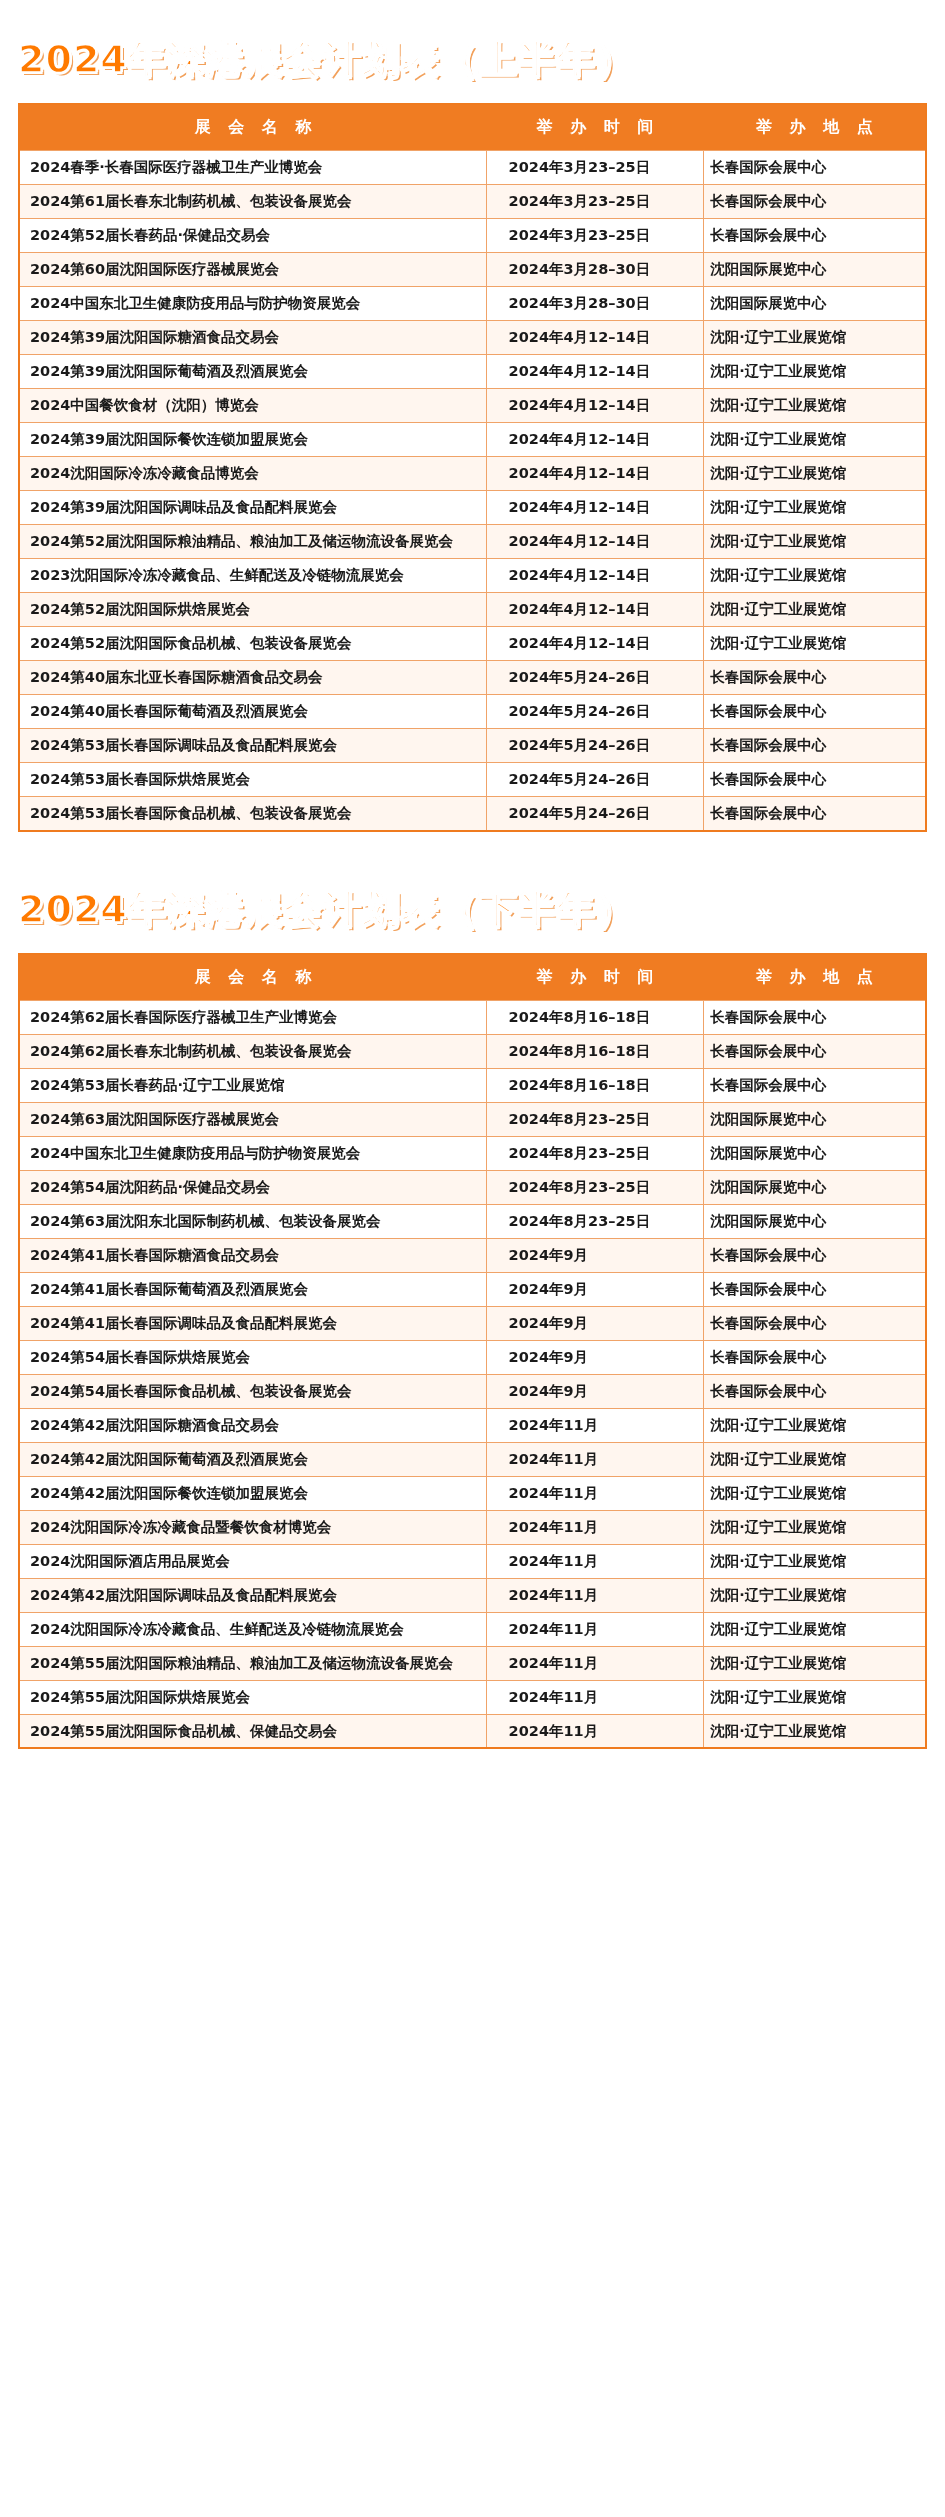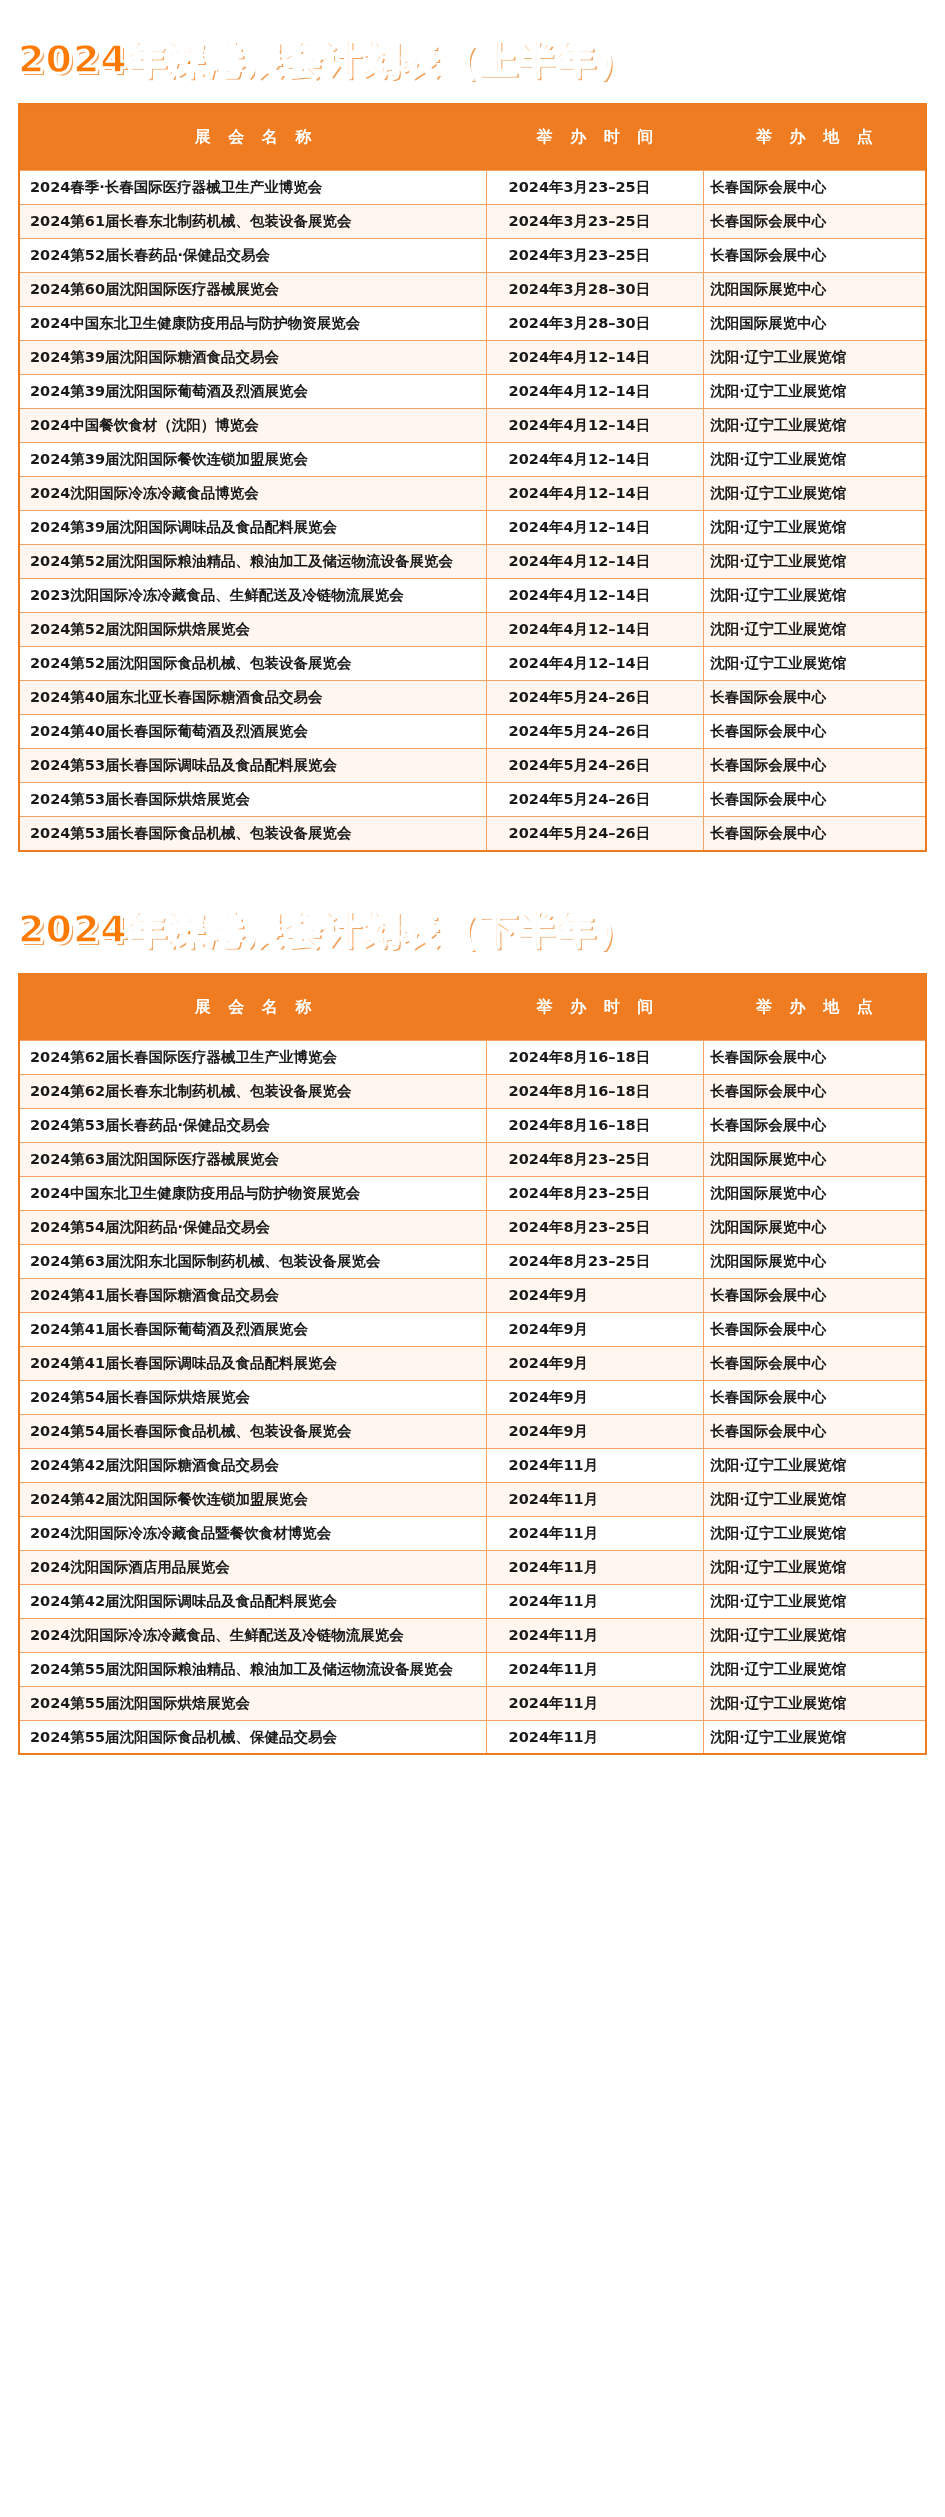--- a/index.html
+++ b/index.html
@@ -45,21 +45,21 @@
   table.sched col.c-date { width: 24%; }
   table.sched col.c-place { width: 24.5%; }
 
   table.sched thead th {
     background: #f07c22;
     color: #ffffff;
     font-size: 16px;
     font-weight: 700;
     letter-spacing: 6px;
     text-indent: 6px;
-    padding: 22px 4px;
+    padding: 12px 4px;
     border: none;
     text-align: center;
     white-space: nowrap;
   }
   table.sched tbody td {
     border: 1px solid #f0a368;
     font-size: 14.5px;
     color: #1a1a1a;
     padding: 8px 6px;
     height: 34px;
@@ -223,21 +223,21 @@
             <td class="name">2024第62届长春国际医疗器械卫生产业博览会</td>
             <td class="date">2024年8月16–18日</td>
             <td class="place">长春国际会展中心</td>
           </tr>
         <tr>
             <td class="name">2024第62届长春东北制药机械、包装设备展览会</td>
             <td class="date">2024年8月16–18日</td>
             <td class="place">长春国际会展中心</td>
           </tr>
         <tr>
-            <td class="name">2024第53届长春药品·保健品交易会</td>
+            <td class="name">2024第53届长春药品·辽宁工业展览馆</td>
             <td class="date">2024年8月16–18日</td>
             <td class="place">长春国际会展中心</td>
           </tr>
         <tr>
             <td class="name">2024第63届沈阳国际医疗器械展览会</td>
             <td class="date">2024年8月23–25日</td>
             <td class="place">沈阳国际展览中心</td>
           </tr>
         <tr>
             <td class="name">2024中国东北卫生健康防疫用品与防护物资展览会</td>
@@ -274,20 +274,25 @@
             <td class="date">2024年9月</td>
             <td class="place">长春国际会展中心</td>
           </tr>
         <tr>
             <td class="name">2024第54届长春国际食品机械、包装设备展览会</td>
             <td class="date">2024年9月</td>
             <td class="place">长春国际会展中心</td>
           </tr>
         <tr>
             <td class="name">2024第42届沈阳国际糖酒食品交易会</td>
+            <td class="date">2024年11月</td>
+            <td class="place">沈阳·辽宁工业展览馆</td>
+          </tr>
+        <tr>
+            <td class="name">2024第42届沈阳国际葡萄酒及烈酒展览会</td>
             <td class="date">2024年11月</td>
             <td class="place">沈阳·辽宁工业展览馆</td>
           </tr>
         <tr>
             <td class="name">2024第42届沈阳国际餐饮连锁加盟展览会</td>
             <td class="date">2024年11月</td>
             <td class="place">沈阳·辽宁工业展览馆</td>
           </tr>
         <tr>
             <td class="name">2024沈阳国际冷冻冷藏食品暨餐饮食材博览会</td>

